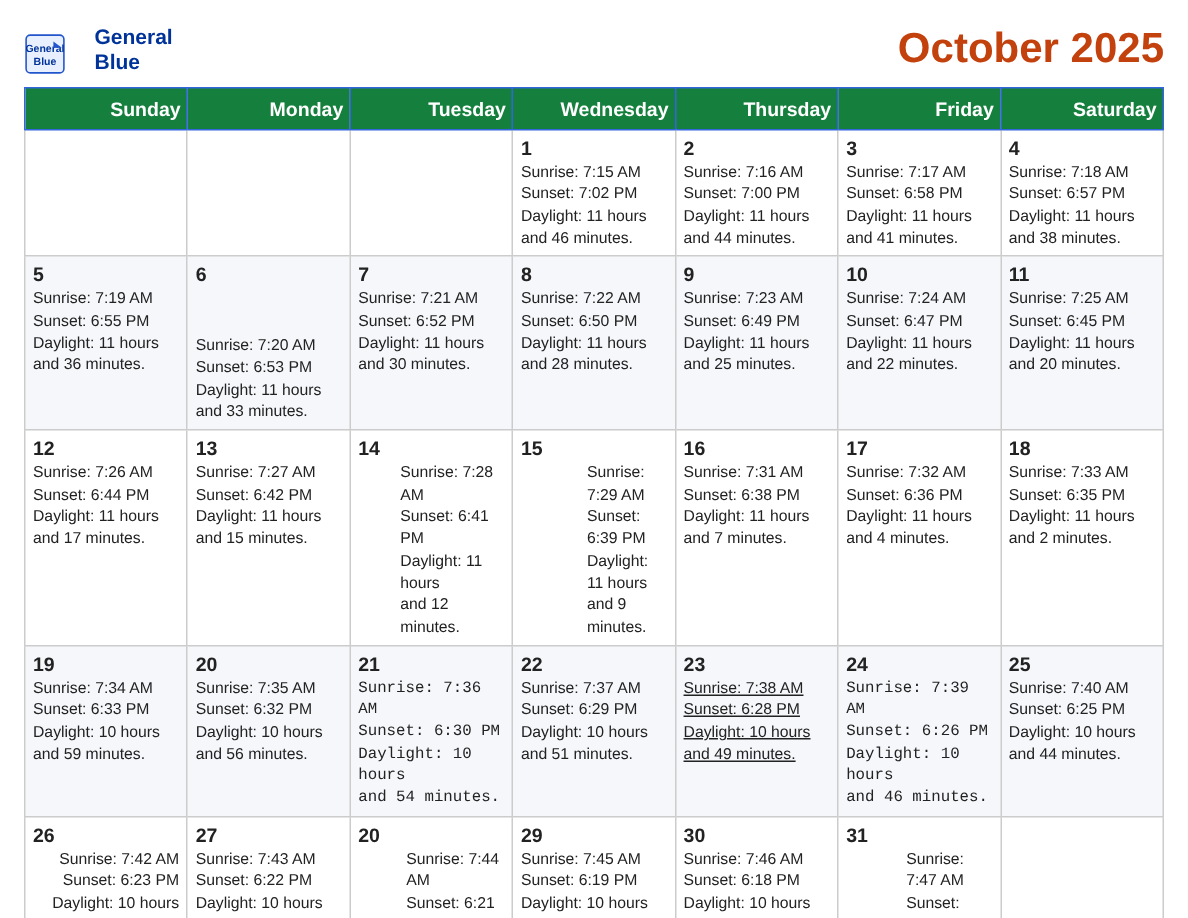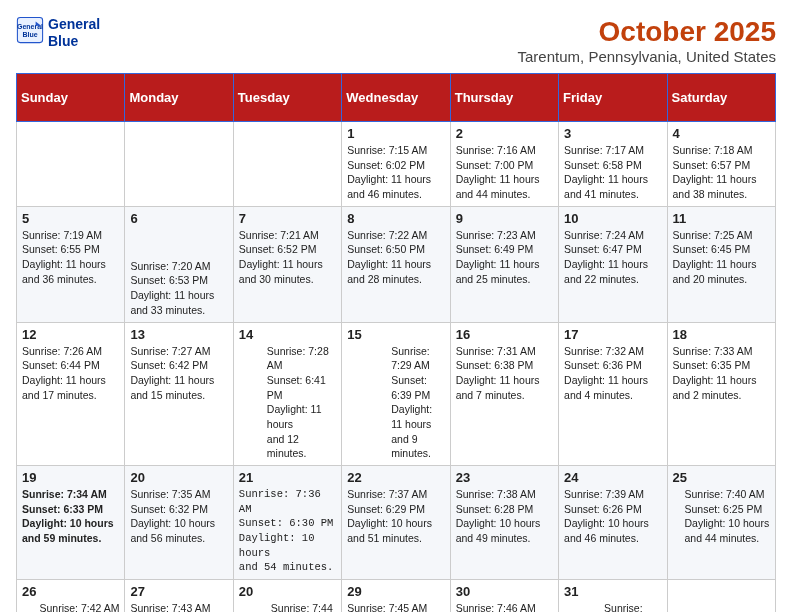--- a/index.html
+++ b/index.html
@@ -11,21 +11,22 @@
       padding: 16px;
     }
     .header {
       display: flex;
       align-items: flex-start;
       justify-content: space-between;
       margin-bottom: 8px;
     }
     .logo {
       display: flex;
-      align-items: flex-start;
+      align-items: flex-end;
+      gap: 15px;
     }
     .logo-icon {
       width: 28px;
       height: 28px;
       margin-right: 4px;
     }
     .title-block {
       text-align: right;
     }
     .month-title {
@@ -36,26 +37,26 @@
     .location {
       font-size: 15px;
       color: #444;
     }
     .calendar {
       width: 100%;
       border-collapse: collapse;
       border: 1px solid #ccc;
     }
     .calendar th {
-      background: #b91c1c;
+      background: #15803d;
       color: #fff;
       font-size: 13px;
       font-weight: bold;
-      padding: 16px 4px;
-      text-align: left;
+      padding: 6px 4px;
+      text-align: right;
       border: 1px solid #3366dd;
     }
     .calendar td {
       vertical-align: top;
       border: 1px solid #ccc;
       padding: 4px 5px;
       width: 108px;
       min-height: 90px;
       font-size: 11px;
       color: #222;
@@ -92,21 +93,20 @@
       <text x="20" y="30" text-anchor="middle" font-size="10" font-weight="bold" fill="#003399">Blue</text>
       <polygon points="28,8 36,14 28,14" fill="#2255cc"></polygon>
     </svg>
     <div>
       <div style="font-size:14px;font-weight:bold;color:#003399;line-height:1.2;">General</div>
       <div style="font-size:14px;font-weight:bold;color:#003399;line-height:1.2;">Blue</div>
     </div>
   </div>
   <div class="title-block">
     <div class="month-title">October 2025</div>
-    <div class="location">Tarentum, Pennsylvania, United States</div>
   </div>
 </div>
 
 <table class="calendar">
   <thead>
     <tr>
     <th>Sunday</th>
         <th>Monday</th>
         <th>Tuesday</th>
         <th>Wednesday</th>
@@ -116,21 +116,21 @@
       </tr>
   </thead>
   <tbody id="calendar-body">
   <tr>
         <td class="empty-cell"></td>
         <td class="empty-cell"></td>
         <td class="empty-cell"></td>
         <td>
           <div class="day-number">1</div>
           <div class="day-info" style="white-space: pre-line;">Sunrise: 7:15 AM
-Sunset: 6:02 PM
+Sunset: 7:02 PM
 Daylight: 11 hours
 and 46 minutes.</div>
         </td>
         <td>
           <div class="day-number">2</div>
           <div class="day-info" style="white-space: pre-line;">Sunrise: 7:16 AM
 Sunset: 7:00 PM
 Daylight: 11 hours
 and 44 minutes.</div>
         </td>
@@ -247,21 +247,21 @@
           <div class="day-number">18</div>
           <div class="day-info" style="white-space: pre-line;">Sunrise: 7:33 AM
 Sunset: 6:35 PM
 Daylight: 11 hours
 and 2 minutes.</div>
         </td>
       </tr>
       <tr>
         <td>
           <div class="day-number">19</div>
-          <div class="day-info" style="white-space: pre-line; font-weight: bold;">Sunrise: 7:34 AM
+          <div class="day-info" style="white-space: pre-line;">Sunrise: 7:34 AM
 Sunset: 6:33 PM
 Daylight: 10 hours
 and 59 minutes.</div>
         </td>
         <td>
           <div class="day-number">20</div>
           <div class="day-info" style="white-space: pre-line;">Sunrise: 7:35 AM
 Sunset: 6:32 PM
 Daylight: 10 hours
 and 56 minutes.</div>
@@ -275,35 +275,35 @@
         </td>
         <td>
           <div class="day-number">22</div>
           <div class="day-info" style="white-space: pre-line;">Sunrise: 7:37 AM
 Sunset: 6:29 PM
 Daylight: 10 hours
 and 51 minutes.</div>
         </td>
         <td>
           <div class="day-number">23</div>
-          <div class="day-info" style="white-space: pre-line;">Sunrise: 7:38 AM
+          <div class="day-info" style="white-space: pre-line; text-decoration: underline;">Sunrise: 7:38 AM
 Sunset: 6:28 PM
 Daylight: 10 hours
 and 49 minutes.</div>
         </td>
         <td>
           <div class="day-number">24</div>
-          <div class="day-info" style="white-space: pre-line;">Sunrise: 7:39 AM
+          <div class="day-info" style="white-space: pre-line; font-family: Liberation Mono, monospace;">Sunrise: 7:39 AM
 Sunset: 6:26 PM
 Daylight: 10 hours
 and 46 minutes.</div>
         </td>
         <td>
           <div class="day-number">25</div>
-          <div class="day-info" style="white-space: pre-line; margin-left: 12px;">Sunrise: 7:40 AM
+          <div class="day-info" style="white-space: pre-line;">Sunrise: 7:40 AM
 Sunset: 6:25 PM
 Daylight: 10 hours
 and 44 minutes.</div>
         </td>
       </tr>
       <tr>
         <td>
           <div class="day-number">26</div>
           <div class="day-info" style="white-space: pre-line; text-align: right;">Sunrise: 7:42 AM
 Sunset: 6:23 PM

